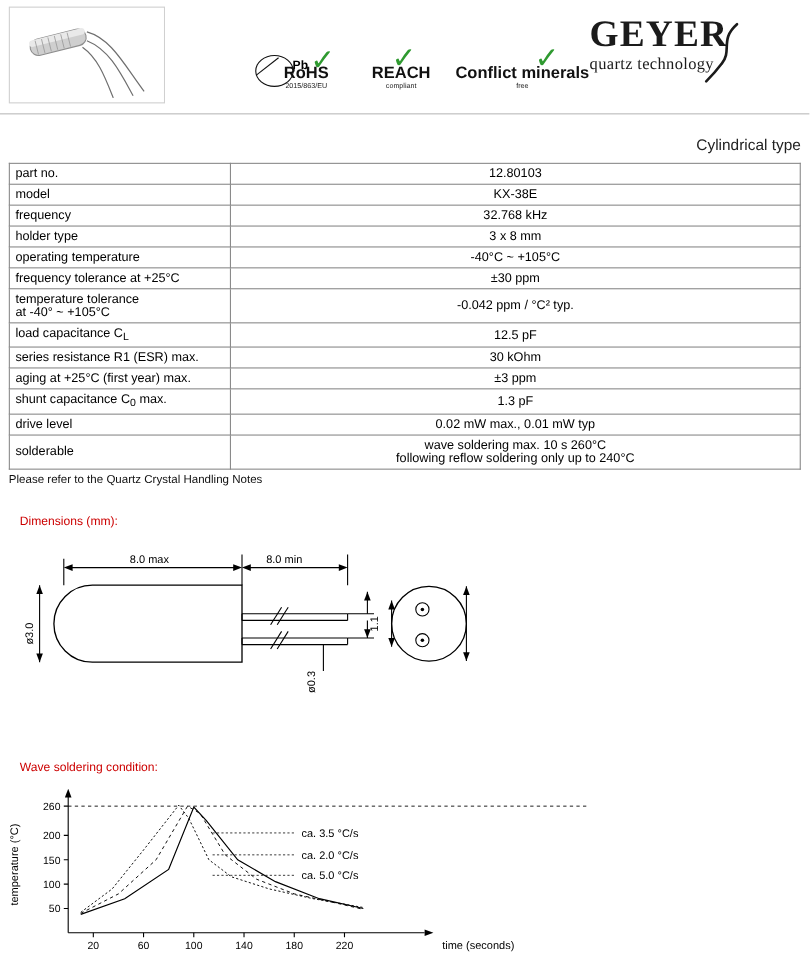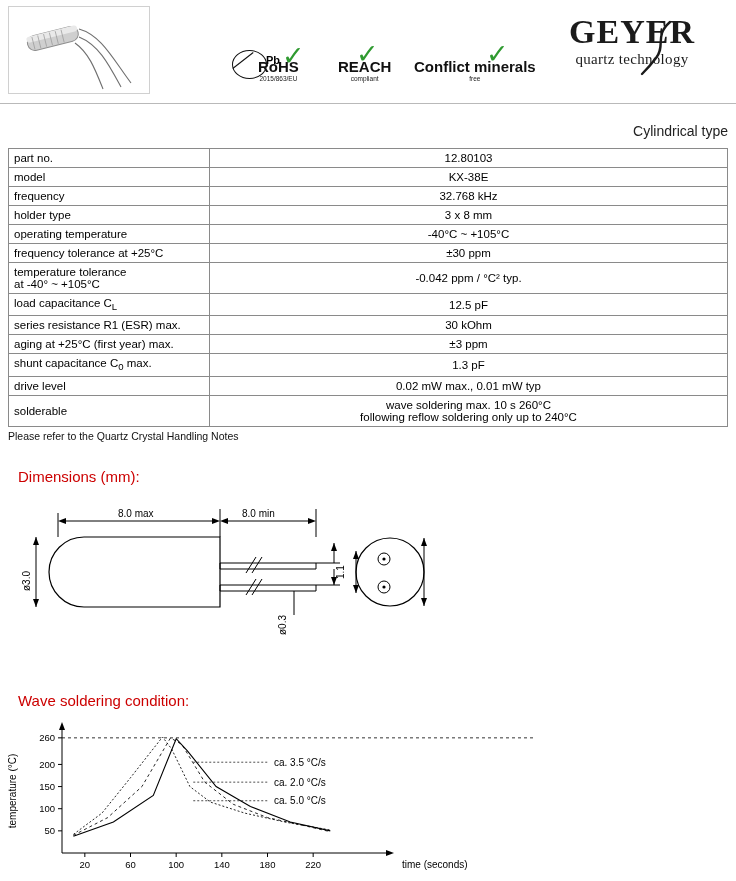--- a/index.html
+++ b/index.html
@@ -84,21 +84,20 @@
     height: 0;
     border-top: 1.6px solid #111;
     transform: rotate(-38deg);
   }
 
   .logo {
     position: absolute;
     right: 8px;
     top: 14px;
     width: 192px;
-    text-align: center;
   }
   .logo .brand {
     font-family: "Liberation Serif", serif;
     font-size: 34px;
     font-weight: bold;
     letter-spacing: 1px;
     line-height: 36px;
     color: #1b1b1b;
     position: relative;
   }
@@ -161,21 +160,21 @@
   }
   .note {
     margin: 3px 8px 0 8px;
     font-size: 10.5px;
     color: #111;
   }
 
   
   .sec-head {
     color: #cc0000;
-    font-size: 15px;
+    font-size: 11px;
     margin: 0 0 0 18px;
   }
   #dimensions-section { position: absolute; left: 0; top: 468px; width: 736px; }
   #soldering-section { position: absolute; left: 0; top: 692px; width: 736px; }
 
   .drawing-wrap { position: relative; margin-top: 6px; }
 </style>
 </head>
 <body>
 

